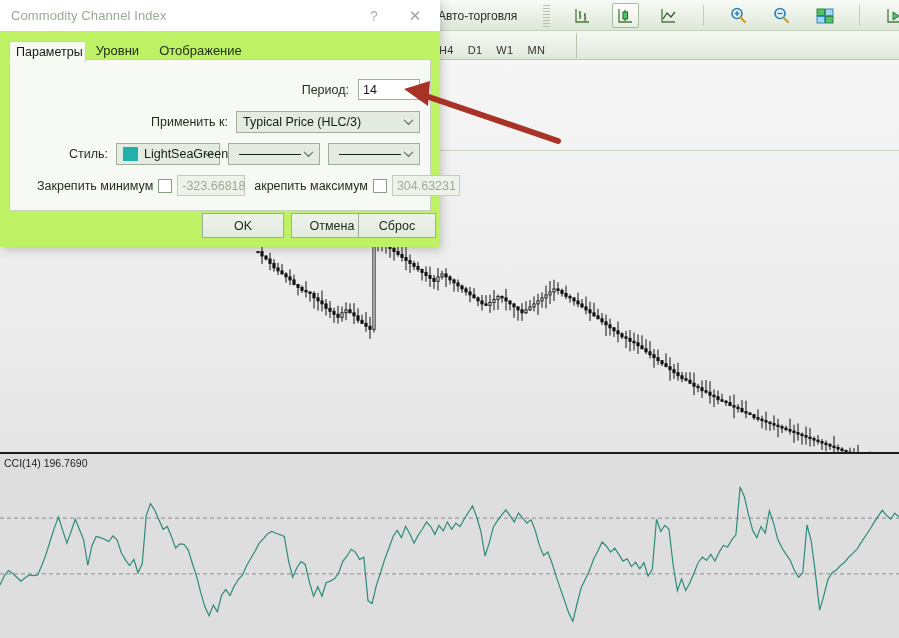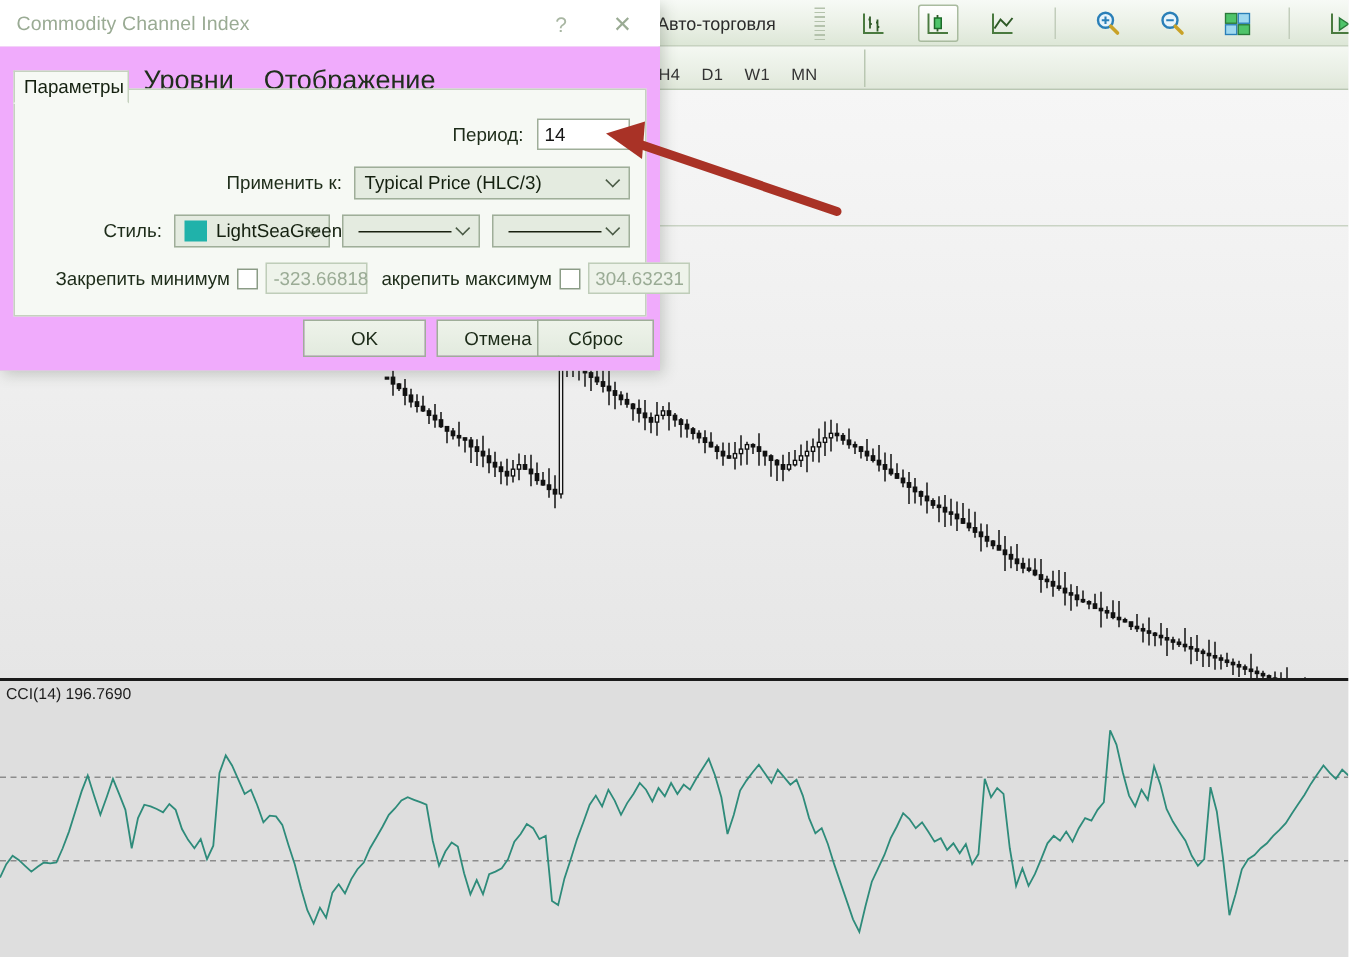--- a/index.html
+++ b/index.html
@@ -115,25 +115,25 @@
     font-size: 14px; color: #a8b6a2;
   }
   .dlg-close {
     position: absolute; left: 400px; top: 5px; width: 30px; height: 22px;
     display:flex; align-items:center; justify-content:center;
     font-size: 15px; color: #9aab94;
   }
 
   .dlg-body {
     position: absolute; left: 0; top: 31px; width: 440px; height: 216px;
-    background: #f0abfc;
+    background: #bef264;
   }
   .tabs { position: absolute; left: 9px; top: 6px; display: flex; align-items: flex-end; }
   .tab {
-    font-size: 18px; color: #20301c; padding: 5px 9px 5px 9px;
+    font-size: 13px; color: #20301c; padding: 5px 9px 5px 9px;
     background: transparent; border: 1px solid transparent;
     border-bottom: none;
   }
   .tab.sel {
     background: #f6f9f4;
     border: 1px solid #c5d2bf; border-bottom: 1px solid #f6f9f4;
     position: relative; z-index: 3;
   }
   .tab-panel {
     position: absolute; left: 9px; top: 28px; width: 422px; height: 152px;

